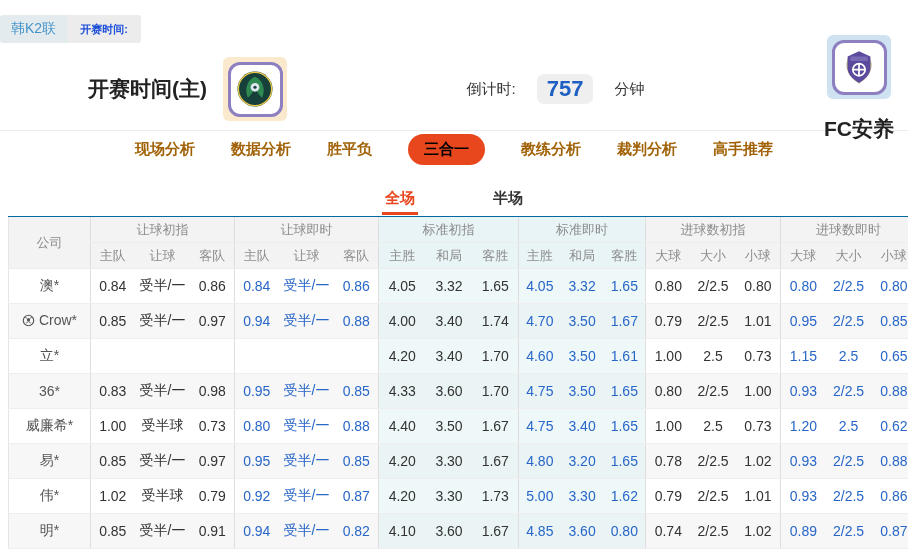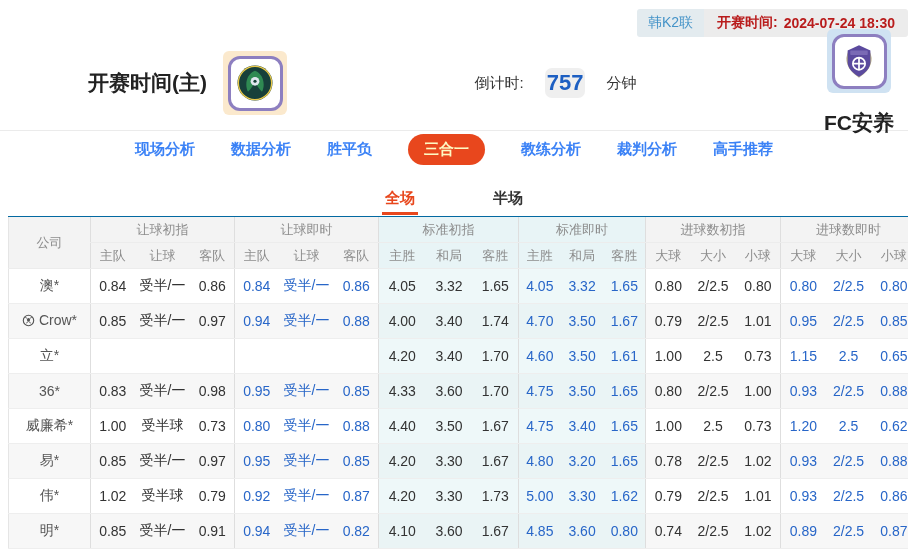--- a/index.html
+++ b/index.html
@@ -5,41 +5,41 @@
   * { box-sizing: border-box; }
   html,body { margin:0; padding:0; }
   body {
     width:908px; height:550px; overflow:hidden;
     font-family:"Liberation Sans","DejaVu Sans",sans-serif;
     background:#ffffff; color:#333;
   }
 
   
   .match-header { height:130px; background:#fff; }
-  .meta-row { display:flex; justify-content:flex-end; padding-top:9px; }
+  .meta-row { display:flex; justify-content:flex-start; padding-top:15px; }
   .meta-pill { display:inline-flex; align-items:stretch; border-radius:3px; overflow:hidden; }
   .league-badge { background:#e3ebef; color:#4493c8; font-size:14px; padding:5px 11px; display:flex; align-items:center; cursor:pointer; }
-  .start-time { background:#ececec; color:#b91c1c; font-weight:bold; font-size:14px; padding:5px 13px; display:flex; gap:6px; align-items:center; }
+  .start-time { background:#ececec; color:#1d4ed8; font-weight:bold; font-size:11px; padding:5px 13px; display:flex; gap:6px; align-items:center; }
 
   .teams-row { display:flex; align-items:center; margin-top:10px; height:72px; }
   .team-block { display:flex; align-items:center; gap:16px; }
   .home-block { margin-left:88px; }
   .away-block { margin-right:14px;flex-direction:column; }
   .team-name { font-size:21px; font-weight:bold; color:#222; }
   .logo-wrap { width:64px; height:64px; border-radius:6px; display:flex; align-items:center; justify-content:center; }
   .home-bg { background:#fbe9cd; }
   .away-bg { background:#cfe2f2; }
   .logo-inner { width:55px; height:55px; background:#fff; border:3px solid #8d7fc0; border-radius:12px; display:flex; align-items:center; justify-content:center; }
   .countdown { flex:1; display:flex; align-items:center; justify-content:center; gap:21px; font-size:15px; color:#333; }
-  .cd-val { background:#efefef; color:#1d5fc2; font-weight:bold; font-size:22px; padding:2px 2px; border-radius:7px; }
+  .cd-val { background:#efefef; color:#1d5fc2; font-weight:bold; font-size:22px; padding:2px 10px; border-radius:7px; }
 
   
   .nav { border-top:1px solid #ebebeb; height:38px; display:flex; align-items:center; justify-content:center; gap:36px; background:#fff; }
-  .nav-tab { font-size:15px; color:#3b82f6; font-weight:bold; cursor:pointer; white-space:nowrap; }
-  .nav-tab.active { background:#e8471d; color:#fef9c3; padding:6px 16px; border-radius:16px; }
+  .nav-tab { font-size:15px; color:#a16207; font-weight:bold; cursor:pointer; white-space:nowrap; }
+  .nav-tab.active { background:#e8471d; color:#000000; padding:6px 16px; border-radius:16px; }
 
   
   .content { background:#f4f4f4; height:382px; }
   .card { background:#fff; margin-top:12px; height:370px; }
   .subtabs { height:36px; display:flex; align-items:center; justify-content:center; gap:72px; }
   .subtab { font-size:15px; font-weight:bold; color:#333; padding:7px 3px 4px; cursor:pointer; border-bottom:3px solid transparent; }
   .subtab.active { color:#e8471d; border-bottom-color:#e8471d; }
 
   
   table { width:892px; margin:0 8px; border-collapse:collapse; table-layout:fixed;
@@ -60,21 +60,20 @@
 <body>
 
 <div>
 
   <div class="match-header">
     <div class="meta-row">
       <div class="meta-pill">
         <span class="league-badge">韩K2联</span>
         <span class="start-time">
           <span>开赛时间:</span>
-          <span>2024-07-24 18:30</span>
         </span>
       </div>
     </div>
     <div class="teams-row">
       <div class="team-block home-block">
         <span class="team-name">开赛时间(主)</span>
         <span class="logo-wrap home-bg">
           <span class="logo-inner">
             <svg width="42" height="42" viewBox="0 0 48 48">
               <circle cx="24" cy="24" r="20" fill="#17403a"></circle>

